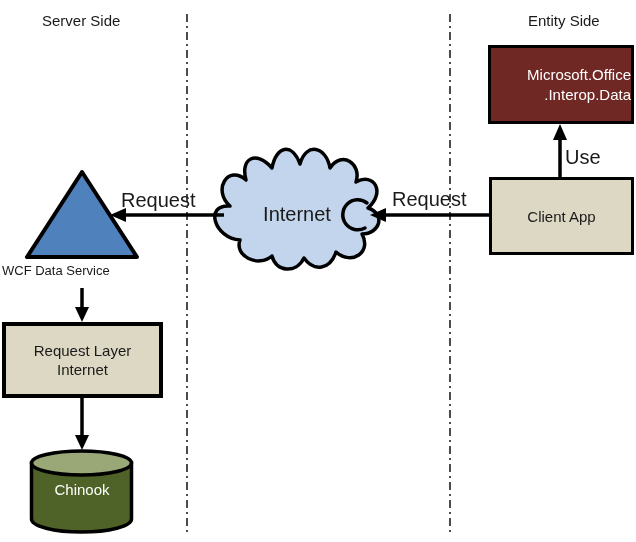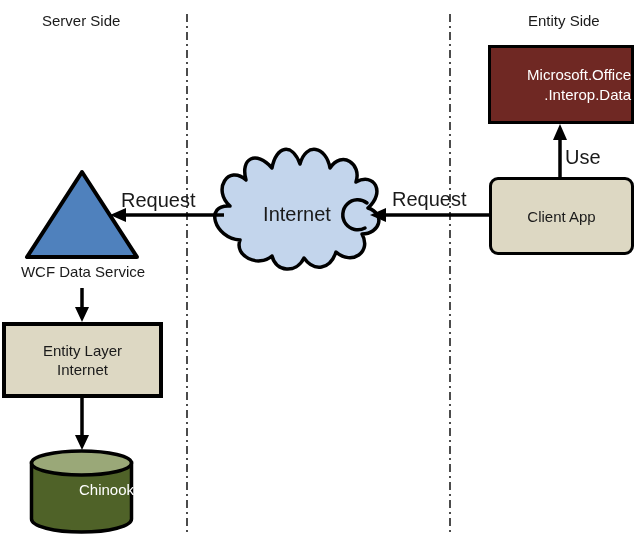--- a/index.html
+++ b/index.html
@@ -11,29 +11,29 @@
   svg.layer{position:absolute;left:0;top:0;width:636px;height:542px;}
   .zone-label{font-size:15px;white-space:nowrap;}
   .edge-label{font-size:20px;white-space:nowrap;}
   .node-box{box-sizing:border-box;border:3px solid #000;display:flex;flex-direction:column;justify-content:center;}
   .interop-box{
     left:488px;top:45px;width:146px;height:79px;background:#6f2823;color:#ffffff;
     align-items:flex-end;padding-left:6px;font-size:15px;line-height:20px;
   }
   .clientapp-box{
     left:489px;top:177px;width:145px;height:78px;background:#ddd8c3;
-    align-items:center;font-size:15px;border-radius:9px;
+    align-items:center;font-size:15px;
   }
   .entity-box{
     left:2px;top:322px;width:161px;height:76px;background:#ddd8c3;border-width:4px;
     align-items:center;font-size:15px;line-height:19px;text-align:center;
   }
   .internet-label{left:216px;top:203px;width:162px;text-align:center;font-size:20px;}
-  .wcf-label{left:2px;top:263px;width:162px;text-align:center;font-size:15px;}
-  .chinook-label{left:30px;top:481px;width:104px;text-align:right;font-size:15px;color:#ffffff;}
+  .wcf-label{left:2px;top:263px;width:162px;font-size:13px;}
+  .chinook-label{left:30px;top:481px;width:104px;text-align:center;font-size:15px;color:#ffffff;}
 </style>
 </head>
 <body>
 
 <div class="canvas">
 
   <svg class="layer" viewBox="0 0 636 542">
 
     <line x1="187" y1="14" x2="187" y2="536" stroke="#000" stroke-width="1.4" stroke-dasharray="8 4 2 4"></line>
     <line x1="450" y1="14" x2="450" y2="536" stroke="#000" stroke-width="1.4" stroke-dasharray="8 4 2 4"></line>
@@ -80,21 +80,21 @@
   <div class="abs node-box interop-box">
     <span>Microsoft.Office</span>
     <span>.Interop.Data</span>
   </div>
 
   <div class="abs node-box clientapp-box">
     <span>Client App</span>
   </div>
 
   <div class="abs node-box entity-box">
-    <span>Entity Layer</span>
+    <span>Request Layer</span>
     <span>Internet</span>
   </div>
 
   <div class="abs internet-label">Internet</div>
   <div class="abs wcf-label">WCF Data Service</div>
   <div class="abs chinook-label">Chinook</div>
 
   <div class="abs edge-label" style="left:565px;top:146px;">Use</div>
   <div class="abs edge-label" style="left:392px;top:188px;">Request</div>
   <div class="abs edge-label" style="left:121px;top:189px;">Request</div>

